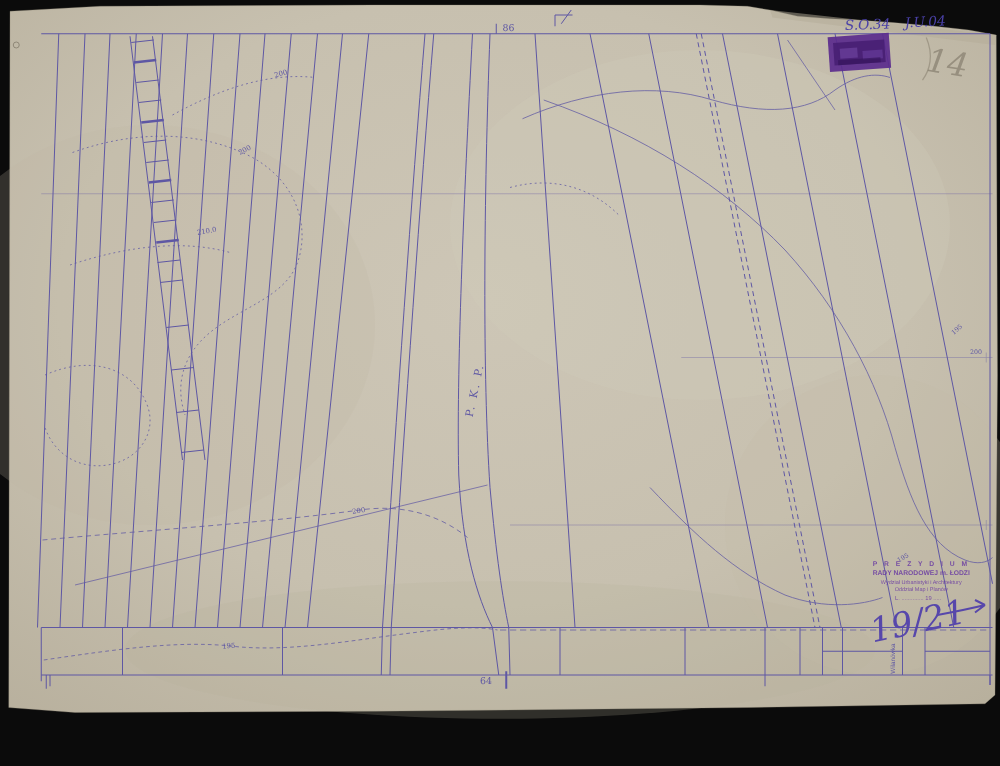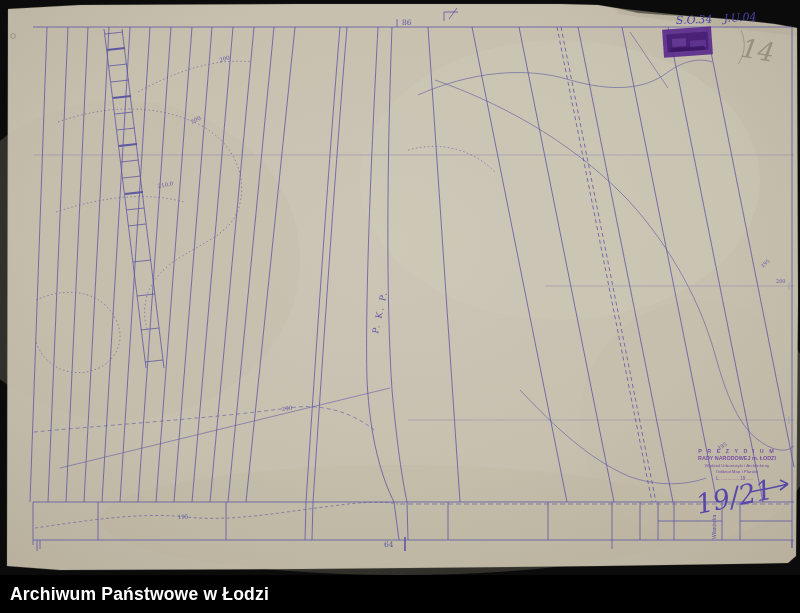--- a/index.html
+++ b/index.html
@@ -195,16 +195,13 @@
 
   <g fill="#6a3ba3" opacity="0.85" text-anchor="middle">
     <text class="stamp-text" x="737" y="453" font-size="5.4" font-weight="bold" letter-spacing="2">P R E Z Y D I U M</text>
     <text class="stamp-text" x="737" y="460" font-size="5.4" font-weight="bold">RADY NARODOWEJ m. ŁODZI</text>
     <text class="stamp-text" x="737" y="467" font-size="4.4">Wydział Urbanistyki i Architektury</text>
     <text class="stamp-text" x="737" y="473" font-size="4.4">Oddział Map i Planów</text>
     <text class="stamp-text" x="716" y="480" font-size="4.6" text-anchor="start">L. ..............  19 .....</text>
   </g>
 </svg>
 
-<div class="archive-bar">
-  <span>Archiwum Państwowe w Łodzi</span>
 </div>
-</div>
 
 </body></html>

